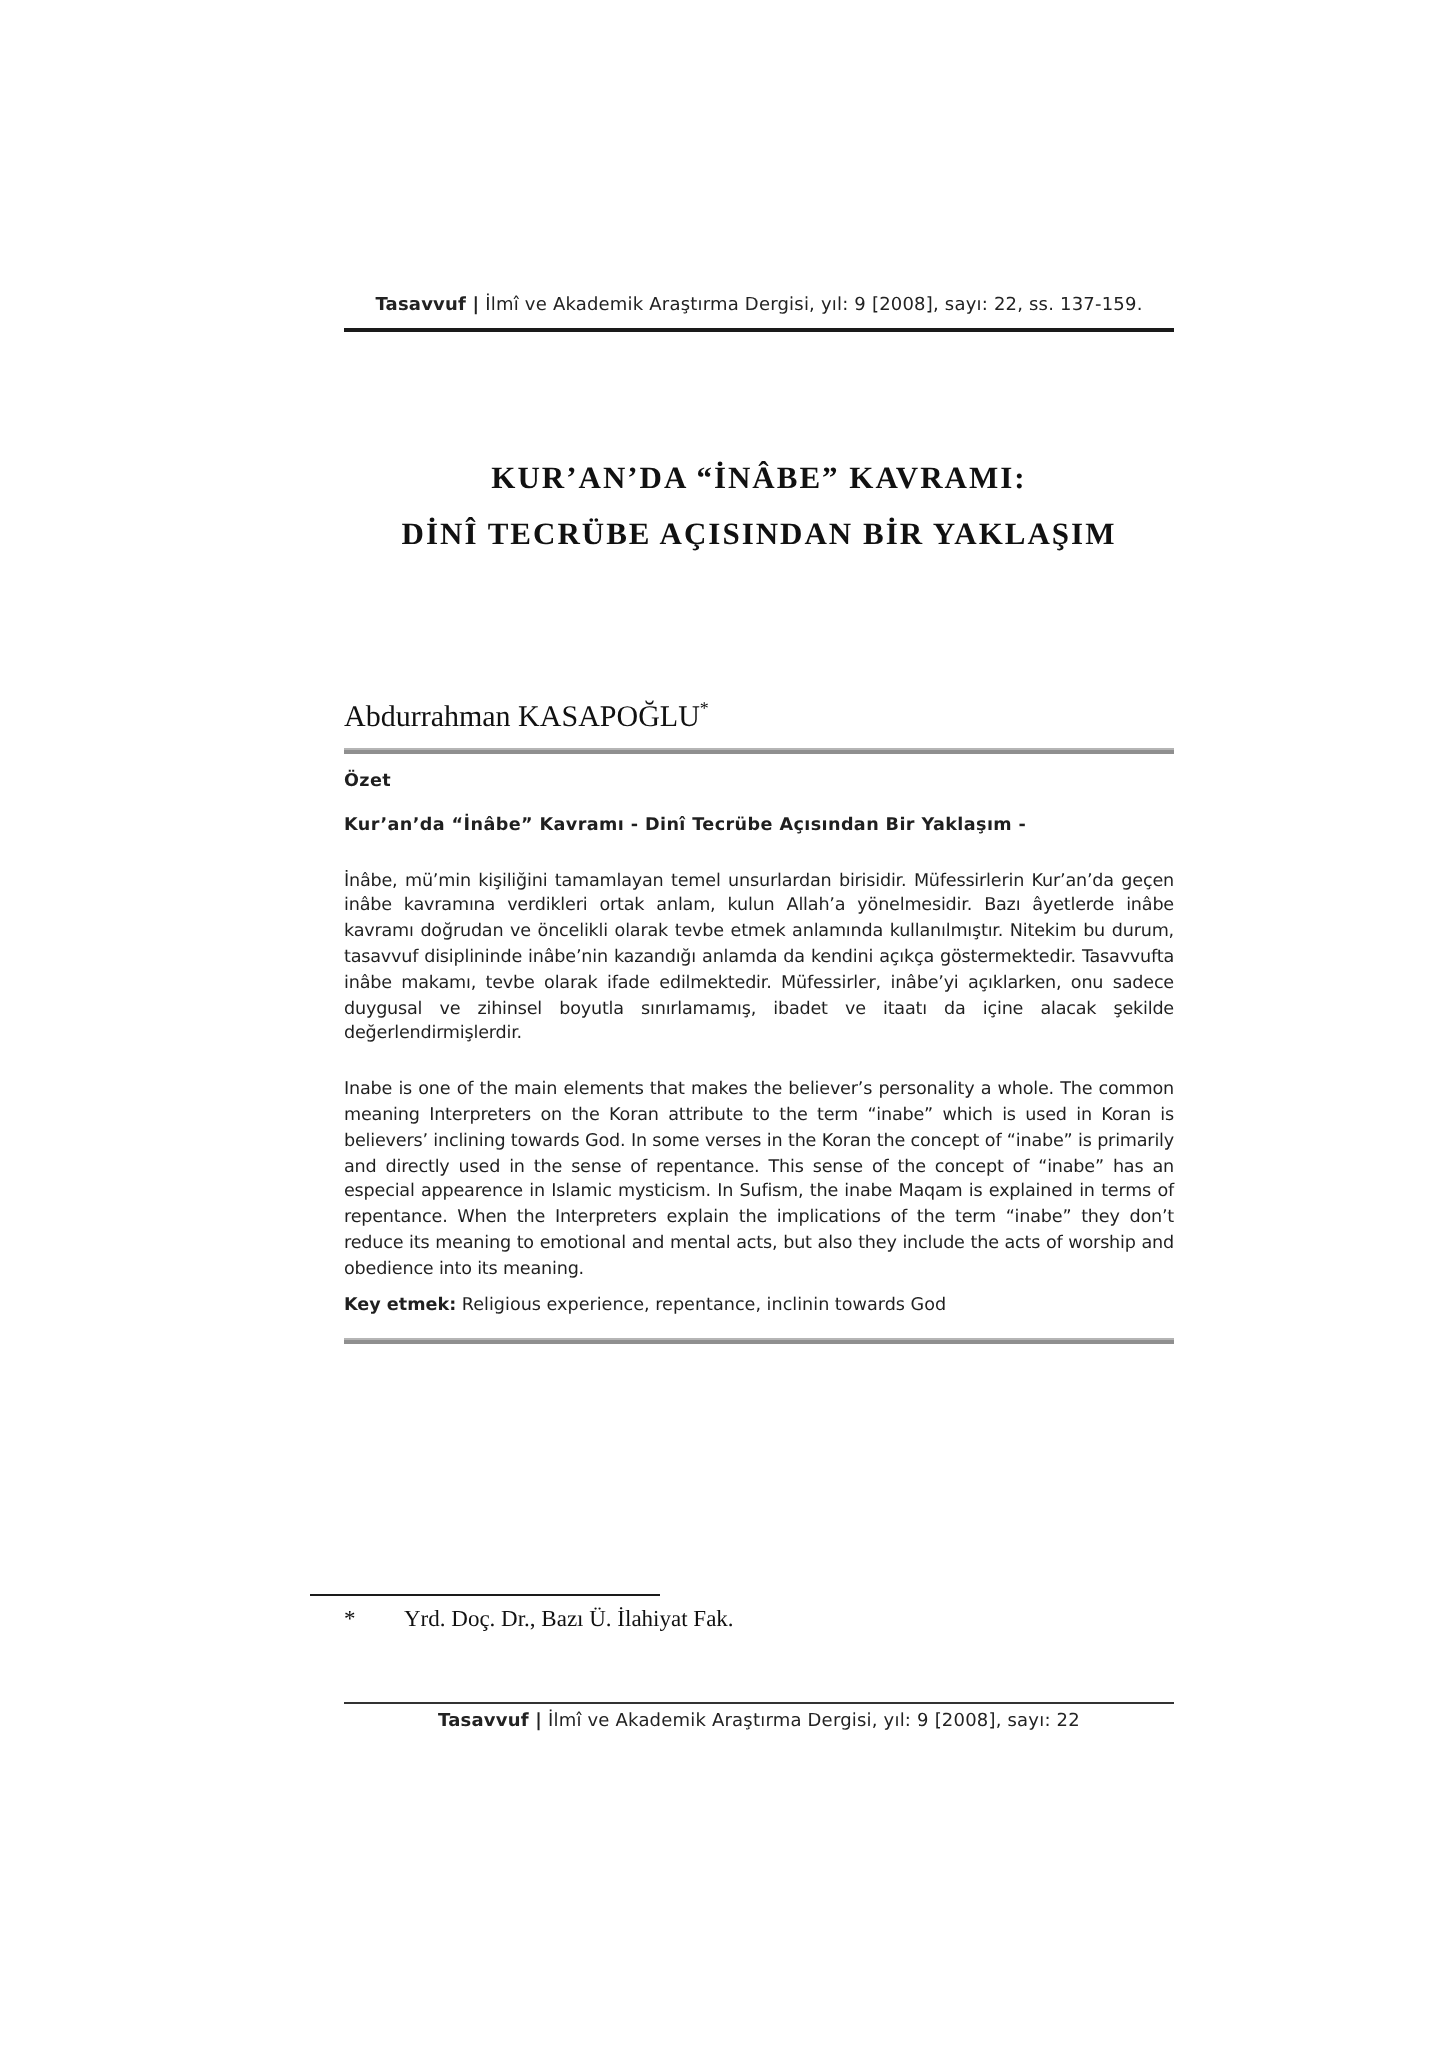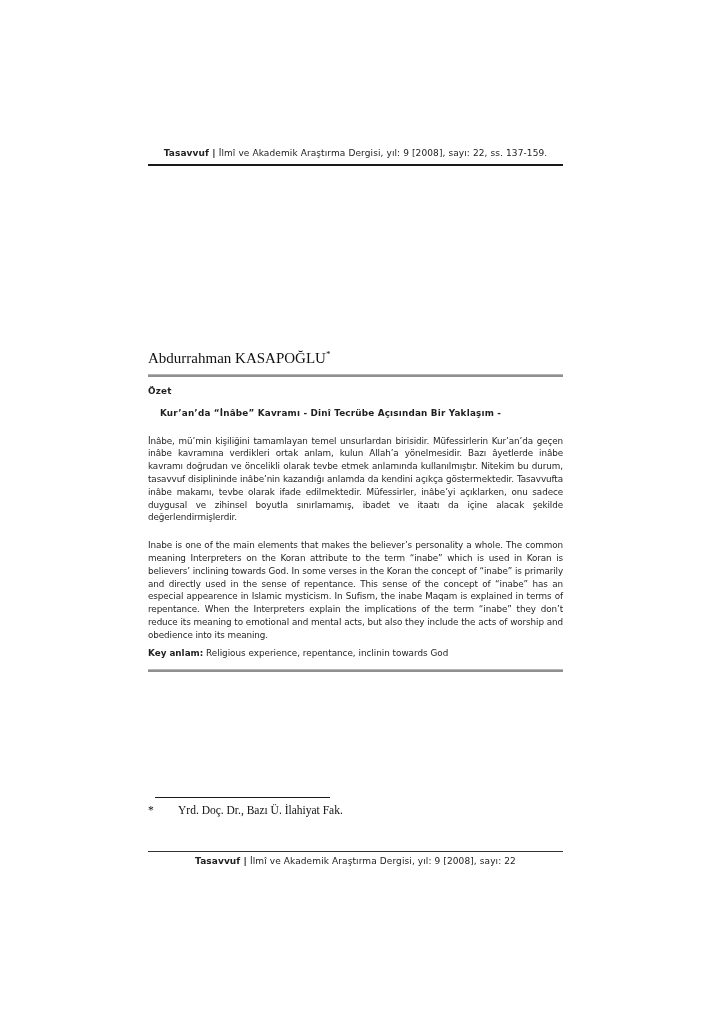--- a/index.html
+++ b/index.html
@@ -5,21 +5,21 @@
   html, body { margin: 0; padding: 0; background: #ffffff; }
   .page {
     position: relative;
     width: 724px;
     height: 1024px;
     background: #ffffff;
     font-family: "DejaVu Sans", "Liberation Sans", sans-serif;
     color: #1a1a1a;
     overflow: hidden;
   }
-  .content-col { left: 148px; width: 415px; position: absolute; }
+  .content-col { left: 172px; width: 415px; position: absolute; }
 
   
   .header-text {
     top: 148px;
     text-align: center;
     font-size: 9px;
     letter-spacing: 0.1px;
     color: #222;
   }
   .header-text .b { font-weight: bold; }
@@ -62,21 +62,21 @@
     background: #8f8f8f;
     border-top: 1px solid #b5b5b5;
     box-sizing: border-box;
   }
   .abstract-region .h {
     font-weight: bold;
     margin: 0;
     letter-spacing: 0.2px;
   }
   .abstract-region .h1 { margin-top: 8px; }
-  .abstract-region .h2 { margin-top: 9px; margin-left: 12px; }
+  .abstract-region .h2 { margin-top: 9px; }
   .abstract-region p.body {
     margin: 15px 0 0 0;
     text-align: justify;
     letter-spacing: -0.1px;
   }
   .abstract-region p.kw {
     margin: 5px 0 0 0;
   }
   .abstract-region p.kw .b { font-weight: bold; }
   .abstract-region .rule-bottom { margin-top: 10px; }
@@ -117,35 +117,39 @@
 </head>
 <body>
 
 <div class="page">
 
   <div class="content-col header-text">
     <span class="b">Tasavvuf |</span><span> İlmî ve Akademik Araştırma Dergisi, yıl: 9 [2008], sayı: 22, ss. 137-159.</span>
   </div>
   <div class="content-col header-rule"></div>
 
+  <div class="content-col title-block">
+    <div>KUR’AN’DA “İNÂBE” KAVRAMI:</div>
+    <div>DİNÎ TECRÜBE AÇISINDAN BİR YAKLAŞIM</div>
+  </div>
 
   <div class="content-col author-line">
     <span>Abdurrahman KASAPOĞLU</span><sup>*</sup>
   </div>
 
   <div class="content-col abstract-region">
     <div class="rule-gray"></div>
 
     <p class="h h1">Özet</p>
     <p class="h h2">Kur’an’da “İnâbe” Kavramı - Dinî Tecrübe Açısından Bir Yaklaşım -</p>
     <p class="body">İnâbe, mü’min kişiliğini tamamlayan temel unsurlardan birisidir. Müfessirlerin Kur’an’da geçen inâbe kavramına verdikleri ortak anlam, kulun Allah’a yönelmesidir. Bazı âyetlerde inâbe kavramı doğrudan ve öncelikli olarak tevbe etmek anlamında kullanılmıştır. Nitekim bu durum, tasavvuf disiplininde inâbe’nin kazandığı anlamda da kendini açıkça göstermektedir. Tasavvufta inâbe makamı, tevbe olarak ifade edilmektedir. Müfessirler, inâbe’yi açıklarken, onu sadece duygusal ve zihinsel boyutla sınırlamamış, ibadet ve itaatı da içine alacak şekilde değerlendirmişlerdir.</p>
 
     <p class="body">Inabe is one of the main elements that makes the believer’s personality a whole. The common meaning Interpreters on the Koran attribute to the term “inabe” which is used in Koran is believers’ inclining towards God. In some verses in the Koran the concept of “inabe” is primarily and directly used in the sense of repentance. This sense of the concept of “inabe” has an especial appearence in Islamic mysticism. In Sufism, the inabe Maqam is explained in terms of repentance. When the Interpreters explain the implications of the term “inabe” they don’t reduce its meaning to emotional and mental acts, but also they include the acts of worship and obedience into its meaning.</p>
     <p class="kw">
-      <span class="b">Key anlam:</span><span> Religious experience, repentance, inclinin towards God</span>
+      <span class="b">Key etmek:</span><span> Religious experience, repentance, inclinin towards God</span>
     </p>
 
     <div class="rule-gray rule-bottom"></div>
   </div>
 
   <div class="footnote-rule"></div>
   <div class="content-col footnote-line">
     <span class="mark">*</span>
     <span>Yrd. Doç. Dr., Bazı Ü. İlahiyat Fak.</span>
   </div>

